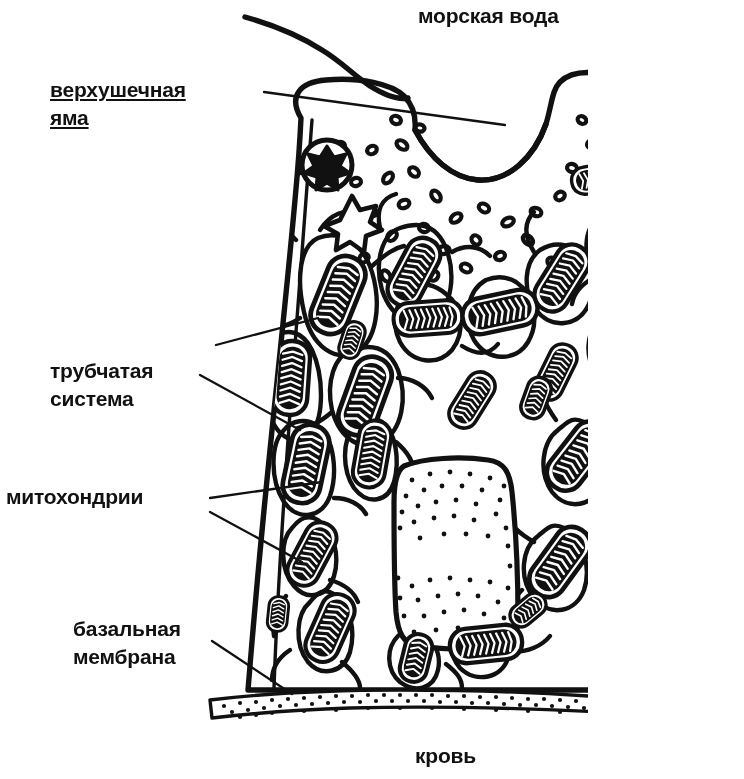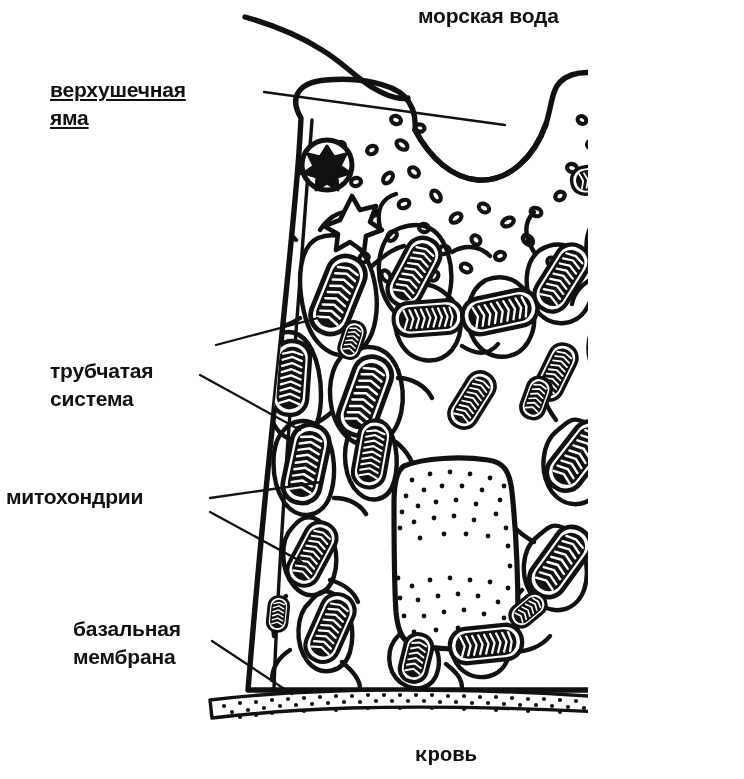--- a/index.html
+++ b/index.html
@@ -30,21 +30,21 @@
     color: #111111;
     letter-spacing: -0.2px;
     white-space: pre-line;
     user-select: none;
   }
   #label-seawater   { left: 418px; top: 2px;   }
   #label-apicalpit  { left: 50px;  top: 76px; text-decoration: underline;  }
   #label-tubular    { left: 50px;  top: 330px; margin-top: 27px; }
   #label-mito       { left: 6px;   top: 483px; }
   #label-basal      { left: 44px;  top: 615px; margin-left: 29px; }
-  #label-blood      { left: 415px; top: 742px; font-family: Liberation Mono, monospace; }
+  #label-blood      { left: 415px; top: 742px; }
 </style>
 </head>
 <body>
 
 <div id="page">
 
   <svg id="figure" viewBox="0 0 744 779" xmlns="http://www.w3.org/2000/svg">
     <defs>
 
       <g id="mito-unit">

